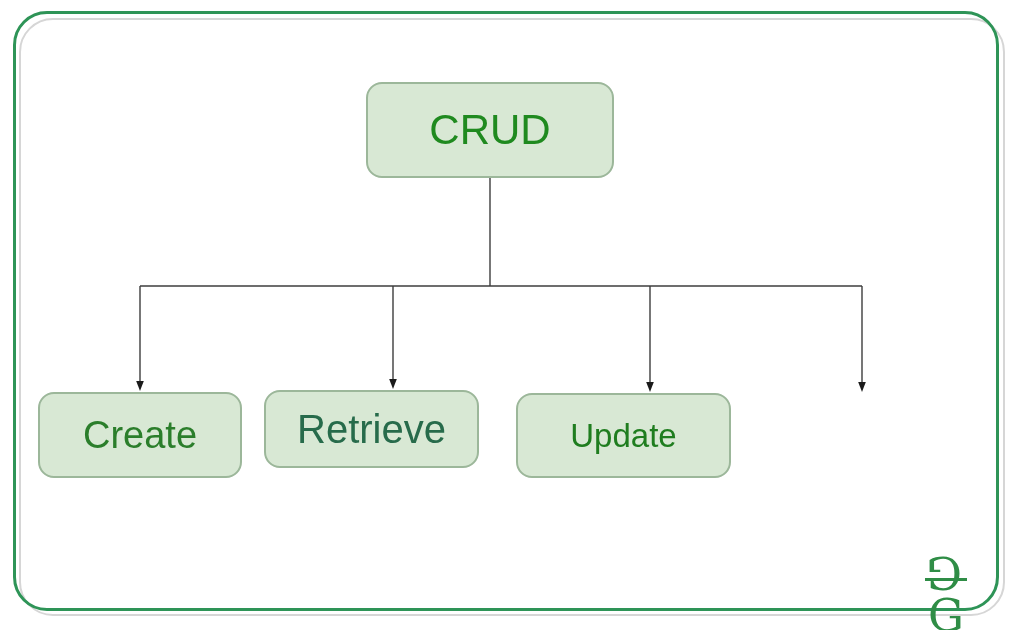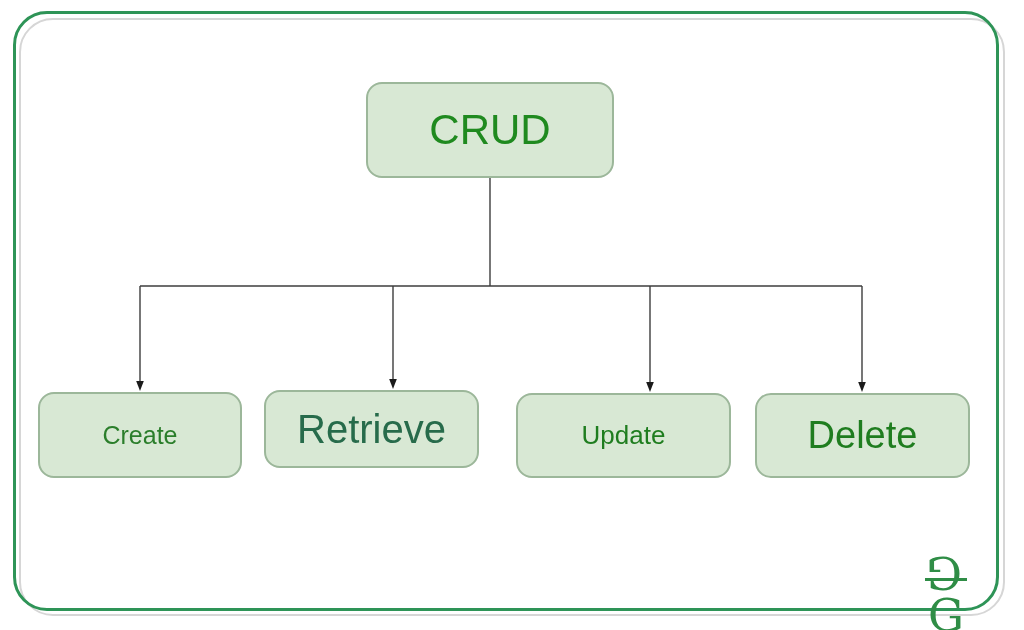--- a/index.html
+++ b/index.html
@@ -45,23 +45,23 @@
     background: #d8e8d4;
     border: 2px solid #9cb79a;
     border-radius: 16px;
     box-sizing: border-box;
     display: flex;
     align-items: center;
     justify-content: center;
   }
   .node span { white-space: nowrap; }
   .node-crud     { left: 366px; top:  82px; width: 248px; height: 96px; font-size: 42px; color: #1f8a1f; }
-  .node-create   { left:  38px; top: 392px; width: 204px; height: 86px; font-size: 25px; color: #2b7e2b; }
+  .node-create   { left:  38px; top: 392px; width: 204px; height: 86px; font-size: 38px; color: #2b7e2b; }
   .node-retrieve { left: 264px; top: 390px; width: 215px; height: 78px; font-size: 40px; color: #276b4b; }
-  .node-update   { left: 516px; top: 393px; width: 215px; height: 85px; font-size: 26px; color: #1f7d1f; }
+  .node-update   { left: 516px; top: 393px; width: 215px; height: 85px; font-size: 33px; color: #1f7d1f; }
   .node-delete   { left: 755px; top: 393px; width: 215px; height: 85px; font-size: 38px; color: #1f7d1f; }
   .logo {
     position: absolute;
     left: 928px; top: 550px;
     height: 46px;
     color: #2f8d46;
     font-family: "DejaVu Serif", serif;
     font-size: 45px;
     line-height: 44px;
     letter-spacing: -2px;
@@ -112,22 +112,19 @@
   </div>
 
   <div class="node node-retrieve">
     <span>Retrieve</span>
   </div>
 
   <div class="node node-update">
     <span>Update</span>
   </div>
 
-  <div class="node node-delete">
-    <span>Delete</span>
-  </div>
 
   <div class="logo">
     <span class="flip">G</span><span>G</span>
     <span class="strike"></span>
   </div>
 
 </div>
 
 </body></html>

